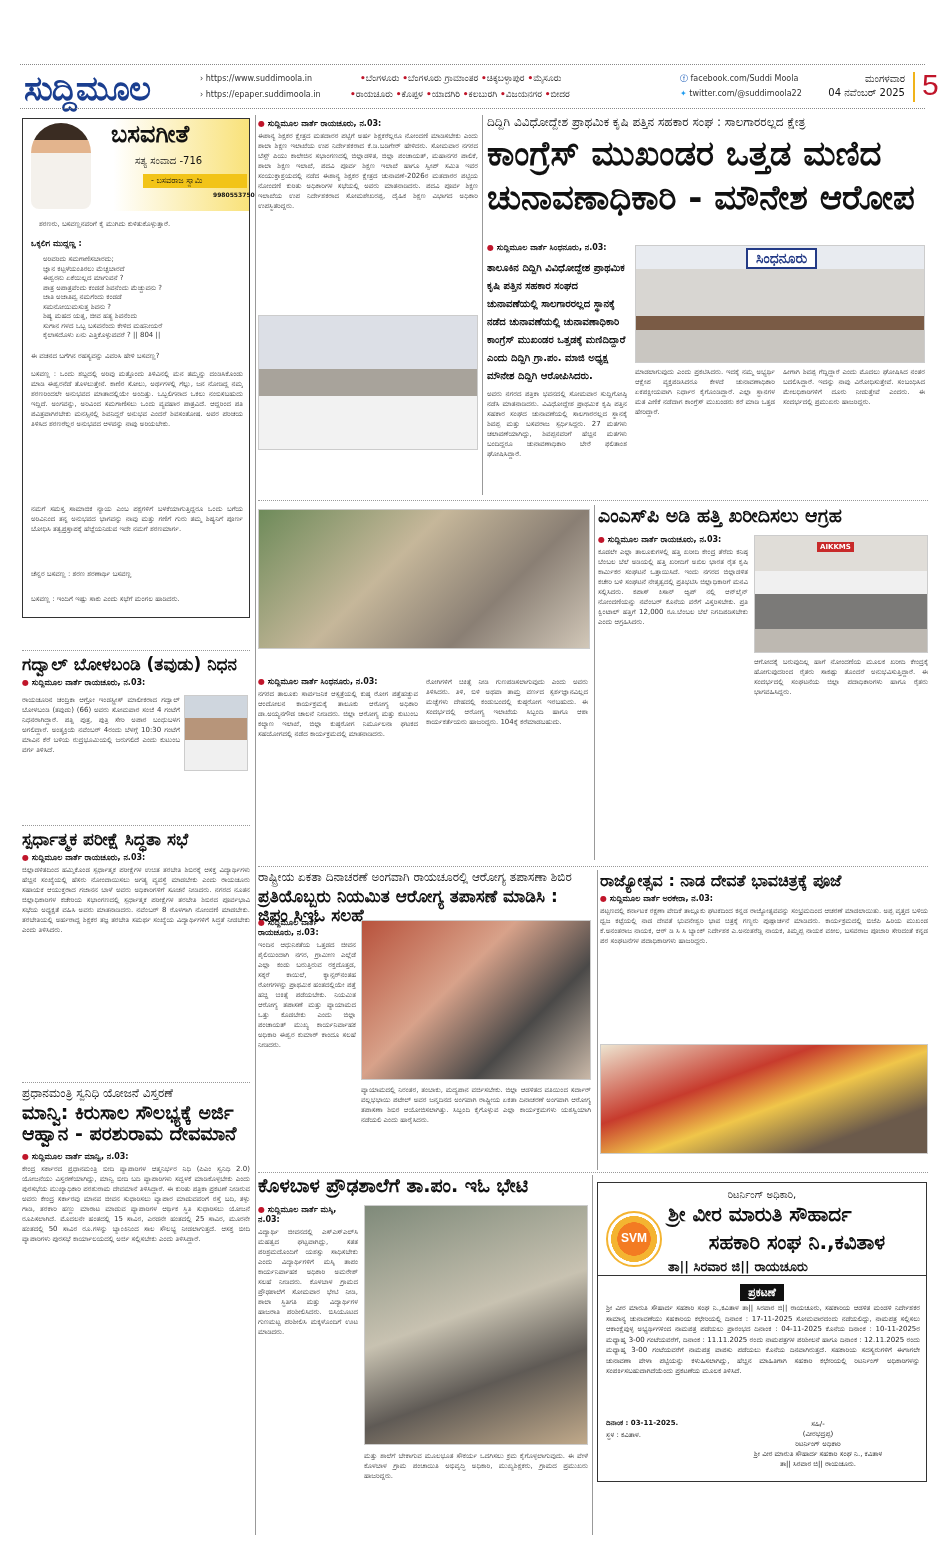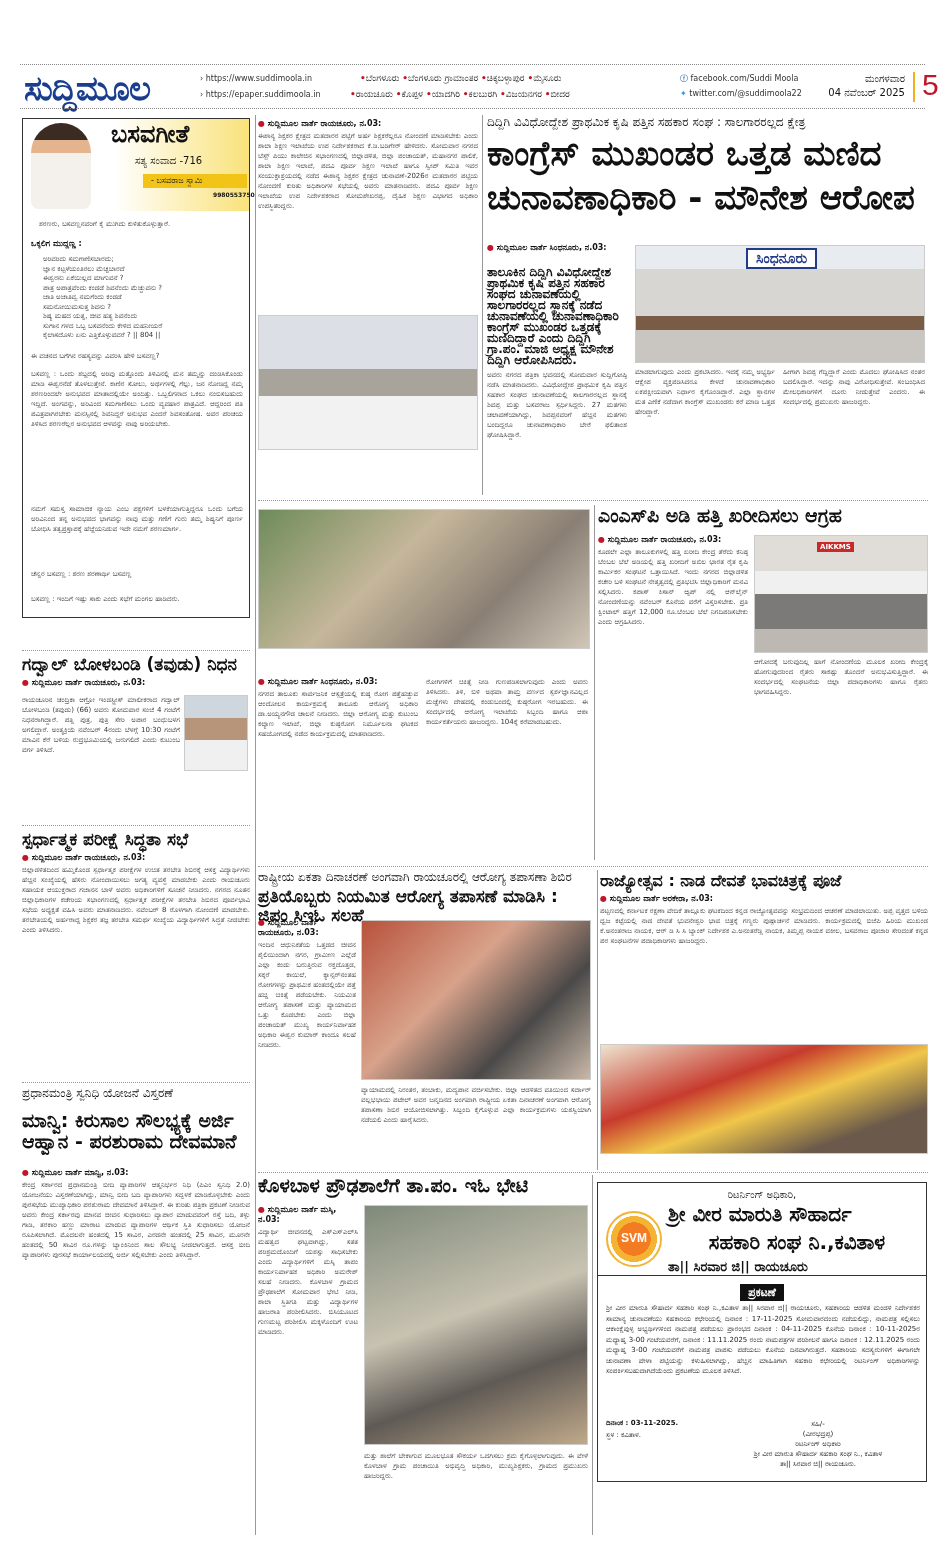--- a/index.html
+++ b/index.html
@@ -106,40 +106,40 @@
 <div class="abs" style="left:22px;top:830px;width:228px;height:245px">
   <div class="h1" style="font-size:17px">ಸ್ಪರ್ಧಾತ್ಮಕ ಪರೀಕ್ಷೆ ಸಿದ್ಧತಾ ಸಭೆ</div>
   <div class="byline" style="margin-top:4px"><span class="bullet">●</span> <span>ಸುದ್ದಿಮೂಲ ವಾರ್ತೆ ರಾಯಚೂರು, ನ.03:</span></div>
   <div class="body" style="margin-top:2px;height:200px;overflow:hidden">ಜಿಲ್ಲಾಡಳಿತದಿಂದ ಹಮ್ಮಿಕೊಂಡ ಸ್ಪರ್ಧಾತ್ಮಕ ಪರೀಕ್ಷೆಗಳ ಉಚಿತ ತರಬೇತಿ ಶಿಬಿರಕ್ಕೆ ಆಸಕ್ತ ವಿದ್ಯಾರ್ಥಿಗಳು ಹೆಚ್ಚಿನ ಸಂಖ್ಯೆಯಲ್ಲಿ ಹೆಸರು ನೋಂದಾಯಿಸಲು ಅಗತ್ಯ ವ್ಯವಸ್ಥೆ ಮಾಡಬೇಕು ಎಂದು ರಾಯಚೂರು ಸಹಾಯಕ ಆಯುಕ್ತರಾದ ಗಜಾನನ ಬಾಳೆ ಅವರು ಅಧಿಕಾರಿಗಳಿಗೆ ಸೂಚನೆ ನೀಡಿದರು. ನಗರದ ನೂತನ ಜಿಲ್ಲಾಧಿಕಾರಿಗಳ ಕಚೇರಿಯ ಸಭಾಂಗಣದಲ್ಲಿ ಸ್ಪರ್ಧಾತ್ಮಕ ಪರೀಕ್ಷೆಗಳ ತರಬೇತಿ ಶಿಬಿರದ ಪೂರ್ವಭಾವಿ ಸಭೆಯ ಅಧ್ಯಕ್ಷತೆ ವಹಿಸಿ ಅವರು ಮಾತನಾಡಿದರು. ನವೆಂಬರ್ 8 ರೊಳಗಾಗಿ ನೋಂದಣಿ ಮಾಡಬೇಕು. ತರಬೇತಿಯಲ್ಲಿ ಅರ್ಹರಾದ್ದ ಶಿಕ್ಷಕರ ತಜ್ಞ ತರಬೇತಿ ಸಮರ್ಥ ಸಂಖ್ಯೆಯ ವಿದ್ಯಾರ್ಥಿಗಳಿಗೆ ಸಿದ್ಧತೆ ನೀಡಬೇಕು ಎಂದು ತಿಳಿಸಿದರು.</div>
 </div>
 
 <div class="abs hsep" style="left:22px;top:1082px;width:228px"></div>
 
 <div class="abs" style="left:22px;top:1086px;width:228px;height:450px">
   <div class="kicker" style="font-size:12px">ಪ್ರಧಾನಮಂತ್ರಿ ಸ್ವನಿಧಿ ಯೋಜನೆ ವಿಸ್ತರಣೆ</div>
-  <div class="h1" style="font-size:19px;margin-top:10px">ಮಾನ್ವಿ: ಕಿರುಸಾಲ ಸೌಲಭ್ಯಕ್ಕೆ ಅರ್ಜಿ ಆಹ್ವಾನ - ಪರಶುರಾಮ ದೇವಮಾನೆ</div>
-  <div class="byline" style="margin-top:16px"><span class="bullet">●</span> <span>ಸುದ್ದಿಮೂಲ ವಾರ್ತೆ ಮಾನ್ವಿ, ನ.03:</span></div>
+  <div class="h1" style="font-size:19px;margin-top:2px">ಮಾನ್ವಿ: ಕಿರುಸಾಲ ಸೌಲಭ್ಯಕ್ಕೆ ಅರ್ಜಿ ಆಹ್ವಾನ - ಪರಶುರಾಮ ದೇವಮಾನೆ</div>
+  <div class="byline" style="margin-top:8px"><span class="bullet">●</span> <span>ಸುದ್ದಿಮೂಲ ವಾರ್ತೆ ಮಾನ್ವಿ, ನ.03:</span></div>
   <div class="body" style="margin-top:2px;height:350px;overflow:hidden">ಕೇಂದ್ರ ಸರ್ಕಾರದ ಪ್ರಧಾನಮಂತ್ರಿ ಬೀದಿ ವ್ಯಾಪಾರಿಗಳ ಆತ್ಮನಿರ್ಭರ ನಿಧಿ (ಪಿಎಂ ಸ್ವನಿಧಿ 2.0) ಯೋಜನೆಯು ವಿಸ್ತರಣೆಯಾಗಿದ್ದು, ಮಾನ್ವಿ ಬೀದಿ ಬದಿ ವ್ಯಾಪಾರಿಗಳು ಸದ್ಬಳಕೆ ಮಾಡಿಕೊಳ್ಳಬೇಕು ಎಂದು ಪುರಸಭೆಯ ಮುಖ್ಯಾಧಿಕಾರಿ ಪರಶುರಾಮ ದೇವಮಾನೆ ತಿಳಿಸಿದ್ದಾರೆ. ಈ ಕುರಿತು ಪತ್ರಿಕಾ ಪ್ರಕಟಣೆ ನೀಡಿರುವ ಅವರು ಕೇಂದ್ರ ಸರ್ಕಾರವು ಮಾನವ ಜೀವನ ಸುಧಾರಿಸಲು ವ್ಯಾಪಾರ ಮಾಡುವವರಿಗೆ ರಸ್ತೆ ಬದಿ, ತಳ್ಳು ಗಾಡಿ, ತರಕಾರಿ ಹಣ್ಣು ಮಾರಾಟ ಮಾಡುವ ವ್ಯಾಪಾರಿಗಳ ಆರ್ಥಿಕ ಸ್ಥಿತಿ ಸುಧಾರಿಸಲು ಯೋಜನೆ ರೂಪಿಸಲಾಗಿದೆ. ಮೊದಲನೇ ಹಂತದಲ್ಲಿ 15 ಸಾವಿರ, ಎರಡನೇ ಹಂತದಲ್ಲಿ 25 ಸಾವಿರ, ಮೂರನೇ ಹಂತದಲ್ಲಿ 50 ಸಾವಿರ ರೂ.ಗಳನ್ನು ಬ್ಯಾಂಕಿನಿಂದ ಸಾಲ ಸೌಲಭ್ಯ ನೀಡಲಾಗುತ್ತದೆ. ಆಸಕ್ತ ಬೀದಿ ವ್ಯಾಪಾರಿಗಳು ಪುರಸಭೆ ಕಾರ್ಯಾಲಯದಲ್ಲಿ ಅರ್ಜಿ ಸಲ್ಲಿಸಬೇಕು ಎಂದು ತಿಳಿಸಿದ್ದಾರೆ.</div>
 </div>
 
 <div class="abs" style="left:258px;top:115px;width:220px;height:380px">
   <div class="byline" style="margin-top:4px"><span class="bullet">●</span> <span>ಸುದ್ದಿಮೂಲ ವಾರ್ತೆ ರಾಯಚೂರು, ನ.03:</span></div>
   <div class="body" style="margin-top:2px;height:180px;overflow:hidden">ಈಶಾನ್ಯ ಶಿಕ್ಷಕರ ಕ್ಷೇತ್ರದ ಮತದಾರರ ಪಟ್ಟಿಗೆ ಅರ್ಹ ಶಿಕ್ಷಕರೆಲ್ಲರೂ ನೋಂದಣಿ ಮಾಡಿಸಬೇಕು ಎಂದು ಶಾಲಾ ಶಿಕ್ಷಣ ಇಲಾಖೆಯ ಉಪ ನಿರ್ದೇಶಕರಾದ ಕೆ.ಡಿ.ಬಡಿಗೇರ್ ಹೇಳಿದರು. ಸೋಮವಾರ ನಗರದ ಬೆಸ್ಟ್ ಪಿಯು ಕಾಲೇಜಿನ ಸಭಾಂಗಣದಲ್ಲಿ ಜಿಲ್ಲಾಡಳಿತ, ಜಿಲ್ಲಾ ಪಂಚಾಯತ್, ಮಹಾನಗರ ಪಾಲಿಕೆ, ಶಾಲಾ ಶಿಕ್ಷಣ ಇಲಾಖೆ, ಪದವಿ ಪೂರ್ವ ಶಿಕ್ಷಣ ಇಲಾಖೆ ಹಾಗೂ ಸ್ವೀಪ್ ಸಮಿತಿ ಇವರ ಸಂಯುಕ್ತಾಶ್ರಯದಲ್ಲಿ ನಡೆದ ಈಶಾನ್ಯ ಶಿಕ್ಷಕರ ಕ್ಷೇತ್ರದ ಚುನಾವಣೆ-2026ರ ಮತದಾರರ ಪಟ್ಟಿಯ ನೋಂದಣಿ ಕುರಿತು ಅಧಿಕಾರಿಗಳ ಸಭೆಯಲ್ಲಿ ಅವರು ಮಾತನಾಡಿದರು. ಪದವಿ ಪೂರ್ವ ಶಿಕ್ಷಣ ಇಲಾಖೆಯ ಉಪ ನಿರ್ದೇಶಕರಾದ ಸೋಮಶೇಖರಪ್ಪ, ದೈಹಿಕ ಶಿಕ್ಷಣ ವಿಭಾಗದ ಅಧಿಕಾರಿ ಉಪಸ್ಥಿತರಿದ್ದರು.</div>
   <div class="photo white" style="margin-top:4px;height:135px;background:linear-gradient(#dcdfe6 0 40%,#a8a39b 40% 60%,#f2f2f2 60%)"></div>
 </div>
 
 <div class="abs vsep" style="left:482px;top:115px;height:380px"></div>
 
 <div class="abs" style="left:487px;top:115px;width:440px;height:380px">
   <div class="kicker" style="font-size:12px">ದಿದ್ದಿಗಿ ವಿವಿಧೋದ್ದೇಶ ಪ್ರಾಥಮಿಕ ಕೃಷಿ ಪತ್ತಿನ ಸಹಕಾರ ಸಂಘ : ಸಾಲಗಾರರಲ್ಲದ ಕ್ಷೇತ್ರ</div>
   <div class="h1" style="font-size:34px;line-height:44px;margin-top:2px">ಕಾಂಗ್ರೆಸ್ ಮುಖಂಡರ ಒತ್ತಡ ಮಣಿದ</div>
   <div class="h1" style="font-size:34px;line-height:44px">ಚುನಾವಣಾಧಿಕಾರಿ - ಮೌನೇಶ ಆರೋಪ</div>
   <div class="abs" style="left:0;top:128px;width:140px">
     <div class="byline"><span class="bullet">●</span> <span>ಸುದ್ದಿಮೂಲ ವಾರ್ತೆ ಸಿಂಧನೂರು, ನ.03:</span></div>
-    <div style="font-size:12px;font-weight:bold;line-height:11px;margin-top:14px">ತಾಲೂಕಿನ ದಿದ್ದಿಗಿ ವಿವಿಧೋದ್ದೇಶ ಪ್ರಾಥಮಿಕ ಕೃಷಿ ಪತ್ತಿನ ಸಹಕಾರ ಸಂಘದ ಚುನಾವಣೆಯಲ್ಲಿ ಸಾಲಗಾರರಲ್ಲದ ಸ್ಥಾನಕ್ಕೆ ನಡೆದ ಚುನಾವಣೆಯಲ್ಲಿ ಚುನಾವಣಾಧಿಕಾರಿ ಕಾಂಗ್ರೆಸ್ ಮುಖಂಡರ ಒತ್ತಡಕ್ಕೆ ಮಣಿದಿದ್ದಾರೆ ಎಂದು ದಿದ್ದಿಗಿ ಗ್ರಾ.ಪಂ. ಮಾಜಿ ಅಧ್ಯಕ್ಷ ಮೌನೇಶ ದಿದ್ದಿಗಿ ಆರೋಪಿಸಿದರು.</div>
+    <div style="font-size:10px;font-weight:bold;line-height:18px;margin-top:6px">ತಾಲೂಕಿನ ದಿದ್ದಿಗಿ ವಿವಿಧೋದ್ದೇಶ ಪ್ರಾಥಮಿಕ ಕೃಷಿ ಪತ್ತಿನ ಸಹಕಾರ ಸಂಘದ ಚುನಾವಣೆಯಲ್ಲಿ ಸಾಲಗಾರರಲ್ಲದ ಸ್ಥಾನಕ್ಕೆ ನಡೆದ ಚುನಾವಣೆಯಲ್ಲಿ ಚುನಾವಣಾಧಿಕಾರಿ ಕಾಂಗ್ರೆಸ್ ಮುಖಂಡರ ಒತ್ತಡಕ್ಕೆ ಮಣಿದಿದ್ದಾರೆ ಎಂದು ದಿದ್ದಿಗಿ ಗ್ರಾ.ಪಂ. ಮಾಜಿ ಅಧ್ಯಕ್ಷ ಮೌನೇಶ ದಿದ್ದಿಗಿ ಆರೋಪಿಸಿದರು.</div>
     <div class="body" style="margin-top:4px;height:110px;overflow:hidden">ಅವರು ನಗರದ ಪತ್ರಿಕಾ ಭವನದಲ್ಲಿ ಸೋಮವಾರ ಸುದ್ದಿಗೋಷ್ಠಿ ನಡೆಸಿ ಮಾತನಾಡಿದರು. ವಿವಿಧೋದ್ದೇಶ ಪ್ರಾಥಮಿಕ ಕೃಷಿ ಪತ್ತಿನ ಸಹಕಾರ ಸಂಘದ ಚುನಾವಣೆಯಲ್ಲಿ ಸಾಲಗಾರರಲ್ಲದ ಸ್ಥಾನಕ್ಕೆ ಶಿವಪ್ಪ ಮತ್ತು ಬಸವರಾಜ ಸ್ಪರ್ಧಿಸಿದ್ದರು. 27 ಮತಗಳು ಚಲಾವಣೆಯಾಗಿದ್ದು, ಶಿವಪ್ಪನವರಿಗೆ ಹೆಚ್ಚಿನ ಮತಗಳು ಬಂದಿದ್ದರೂ ಚುನಾವಣಾಧಿಕಾರಿ ಬೇರೆ ಫಲಿತಾಂಶ ಘೋಷಿಸಿದ್ದಾರೆ.</div>
   </div>
   <div class="abs photo white" style="left:148px;top:130px;width:290px;height:118px;background:linear-gradient(#e8ebf0 0 20%,#d8d6d2 20% 60%,#7a5b45 60% 72%,#c9c6c1 72%)">
     <div class="abs" style="left:110px;top:2px;padding:0 8px;border:2px solid #233a86;color:#233a86;font-weight:bold;font-size:14px;background:#fff">ಸಿಂಧನೂರು</div>
   </div>
   <div class="abs body" style="left:148px;top:252px;width:140px;height:128px;overflow:hidden">ಮಾಡಲಾಗುವುದು ಎಂದು ಪ್ರಕಟಿಸಿದರು. ಇದಕ್ಕೆ ನಮ್ಮ ಅಭ್ಯರ್ಥಿ ಆಕ್ಷೇಪ ವ್ಯಕ್ತಪಡಿಸಿದರೂ ಕೇಳದೆ ಚುನಾವಣಾಧಿಕಾರಿ ಏಕಪಕ್ಷೀಯವಾಗಿ ನಿರ್ಧಾರ ಕೈಗೊಂಡಿದ್ದಾರೆ. ಎಲ್ಲಾ ಸ್ಥಾನಗಳ ಮತ ಎಣಿಕೆ ನಡೆದಾಗ ಕಾಂಗ್ರೆಸ್ ಮುಖಂಡರು ಕರೆ ಮಾಡಿ ಒತ್ತಡ ಹೇರಿದ್ದಾರೆ.</div>
   <div class="abs body" style="left:296px;top:252px;width:142px;height:128px;overflow:hidden">ಹೀಗಾಗಿ ಶಿವಪ್ಪ ಗೆದ್ದಿದ್ದಾರೆ ಎಂದು ಮೊದಲು ಘೋಷಿಸಿದ ನಂತರ ಬದಲಿಸಿದ್ದಾರೆ. ಇದನ್ನು ನಾವು ವಿರೋಧಿಸುತ್ತೇವೆ. ಸಂಬಂಧಿಸಿದ ಮೇಲಧಿಕಾರಿಗಳಿಗೆ ದೂರು ನೀಡುತ್ತೇವೆ ಎಂದರು. ಈ ಸಂದರ್ಭದಲ್ಲಿ ಪ್ರಮುಖರು ಹಾಜರಿದ್ದರು.</div>
 </div>
 
 <div class="abs hsep" style="left:258px;top:500px;width:670px"></div>

